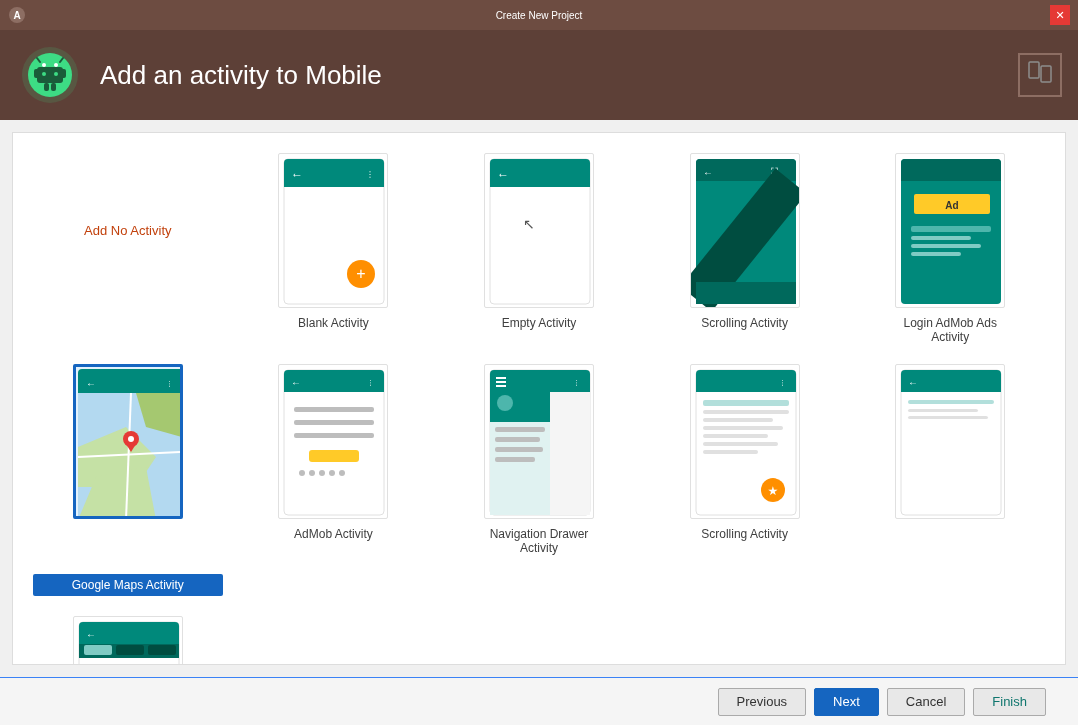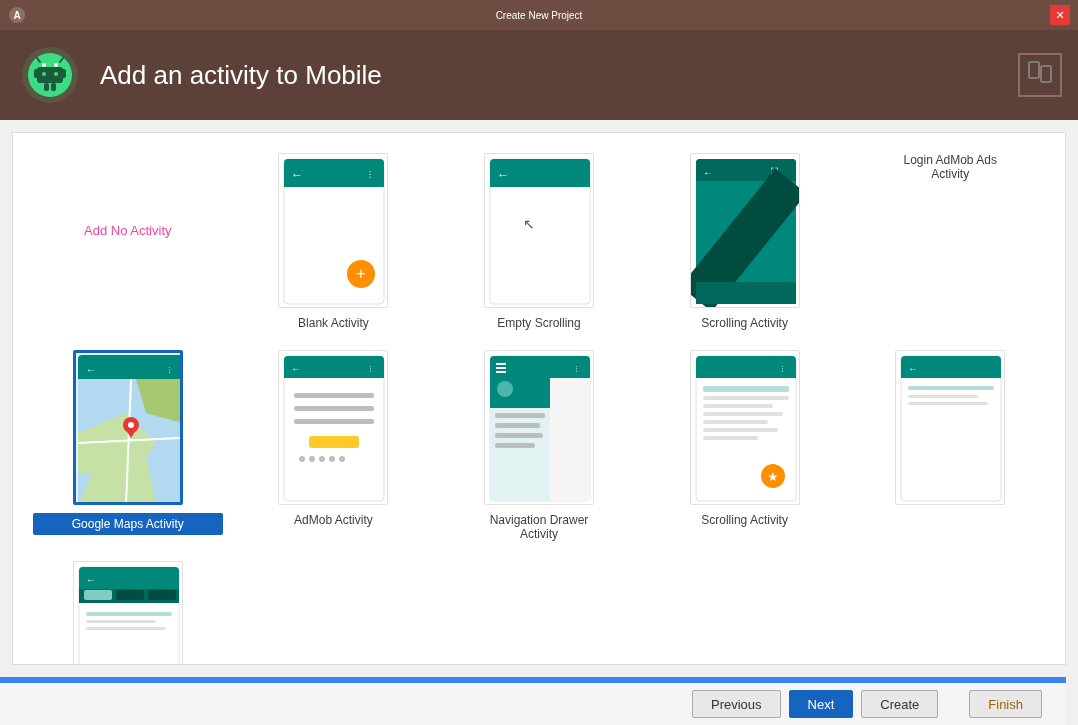--- a/index.html
+++ b/index.html
@@ -110,20 +110,21 @@
       border: 3px solid #1565c0;
       background: #e3f2fd;
     }
     .activity-card.selected .card-label {
       background: #1565c0;
       color: #fff;
       padding: 4px 8px;
       border-radius: 2px;
       width: 100%;
       text-align: center;
+      margin-top: 47px;
     }
 
     .card-image-wrap {
       width: 110px;
       height: 155px;
       border: 1px solid #e0e0e0;
       border-radius: 2px;
       overflow: hidden;
       position: relative;
       background: #fff;
@@ -138,38 +139,38 @@
     }
 
     
     .add-no-activity {
       display: flex;
       align-items: center;
       justify-content: center;
       height: 155px;
       width: 110px;
       font-size: 13px;
-      color: #ec4899;
+      color: #c2410c;
       text-align: center;
     }
 
     
     .bottom-bar {
       height: 48px;
       display: flex;
       align-items: center;
       justify-content: flex-end;
-      padding: 0 24px;
+      padding: 0 32px;
       gap: 8px;
       background: #f5f5f5;
-      border-top: 6px solid #3b82f6;
+      border-top: 1px solid #3b82f6;
       position: absolute;
       bottom: 0;
       left: 0;
-      right: 12px;
+      right: 0;
     }
     .btn {
       height: 28px;
       padding: 0 18px;
       border: 1px solid #aaa;
       background: #e8e8e8;
       font-size: 13px;
       cursor: pointer;
       border-radius: 2px;
       color: #333;
@@ -257,21 +258,21 @@
       <div class="card-image-wrap">
         <svg class="phone" width="110" height="155" viewBox="0 0 110 155">
           <rect x="5" y="5" width="100" height="145" rx="4" fill="#fff" stroke="#e0e0e0"></rect>
           <rect x="5" y="5" width="100" height="28" rx="4" fill="#00897b"></rect>
           <rect x="5" y="20" width="100" height="13" fill="#00897b"></rect>
           <text x="12" y="23" fill="white" font-size="12">←</text>
 
           <text x="38" y="75" fill="#555" font-size="14">↖</text>
         </svg>
       </div>
-      <span class="card-label">Empty Scrolling</span>
+      <span class="card-label">Empty Activity</span>
     </div>
 
     <div class="activity-card">
       <div class="card-image-wrap">
         <svg class="phone" width="110" height="155" viewBox="0 0 110 155">
           <rect x="5" y="5" width="100" height="145" rx="4" fill="#00897b"></rect>
 
           <rect x="5" y="5" width="100" height="22" rx="4" fill="#00695c"></rect>
           <rect x="5" y="17" width="100" height="10" fill="#00695c"></rect>
           <text x="12" y="21" fill="white" font-size="10">←</text>
@@ -281,20 +282,35 @@
           <line x1="5" y1="145" x2="100" y2="27" stroke="#004d40" stroke-width="40"></line>
 
           <rect x="5" y="128" width="100" height="22" rx="0" fill="#00695c"></rect>
           <rect x="5" y="138" width="100" height="12" rx="4" fill="#00695c"></rect>
         </svg>
       </div>
       <span class="card-label">Scrolling Activity</span>
     </div>
 
     <div class="activity-card">
+      <div class="card-image-wrap">
+        <svg class="phone" width="110" height="155" viewBox="0 0 110 155">
+          <rect x="5" y="5" width="100" height="145" rx="4" fill="#00897b"></rect>
+          <rect x="5" y="5" width="100" height="22" rx="4" fill="#00695c"></rect>
+          <rect x="5" y="17" width="100" height="10" fill="#00695c"></rect>
+
+          <rect x="18" y="40" width="76" height="20" rx="2" fill="#ffca28"></rect>
+          <text x="56" y="55" text-anchor="middle" fill="#333" font-size="10" font-weight="bold">Ad</text>
+
+          <rect x="15" y="72" width="80" height="6" rx="2" fill="#4db6ac"></rect>
+          <rect x="15" y="82" width="60" height="4" rx="2" fill="#80cbc4"></rect>
+          <rect x="15" y="90" width="70" height="4" rx="2" fill="#80cbc4"></rect>
+          <rect x="15" y="98" width="50" height="4" rx="2" fill="#80cbc4"></rect>
+        </svg>
+      </div>
       <span class="card-label">Login AdMob Ads Activity</span>
     </div>
 
     <div class="activity-card selected">
       <div class="card-image-wrap" style="border: 3px solid #1565c0;">
         <svg class="phone" width="110" height="155" viewBox="0 0 110 155">
           <rect x="2" y="2" width="106" height="151" rx="4" fill="#fff"></rect>
 
           <rect x="2" y="2" width="106" height="24" rx="4" fill="#00897b"></rect>
           <rect x="2" y="16" width="106" height="10" fill="#00897b"></rect>
@@ -435,15 +451,15 @@
       </div>
 
     </div>
 
   </div>
 </div>
 
 <div class="bottom-bar">
   <button class="btn">Previous</button>
   <button class="btn btn-primary">Next</button>
-  <button class="btn">Create</button>
-  <button class="btn" style="color:#a16207;margin-left:23px;">Finish</button>
+  <button class="btn">Cancel</button>
+  <button class="btn" style="color:#0f766e;">Finish</button>
 </div>
 
 </body></html>

